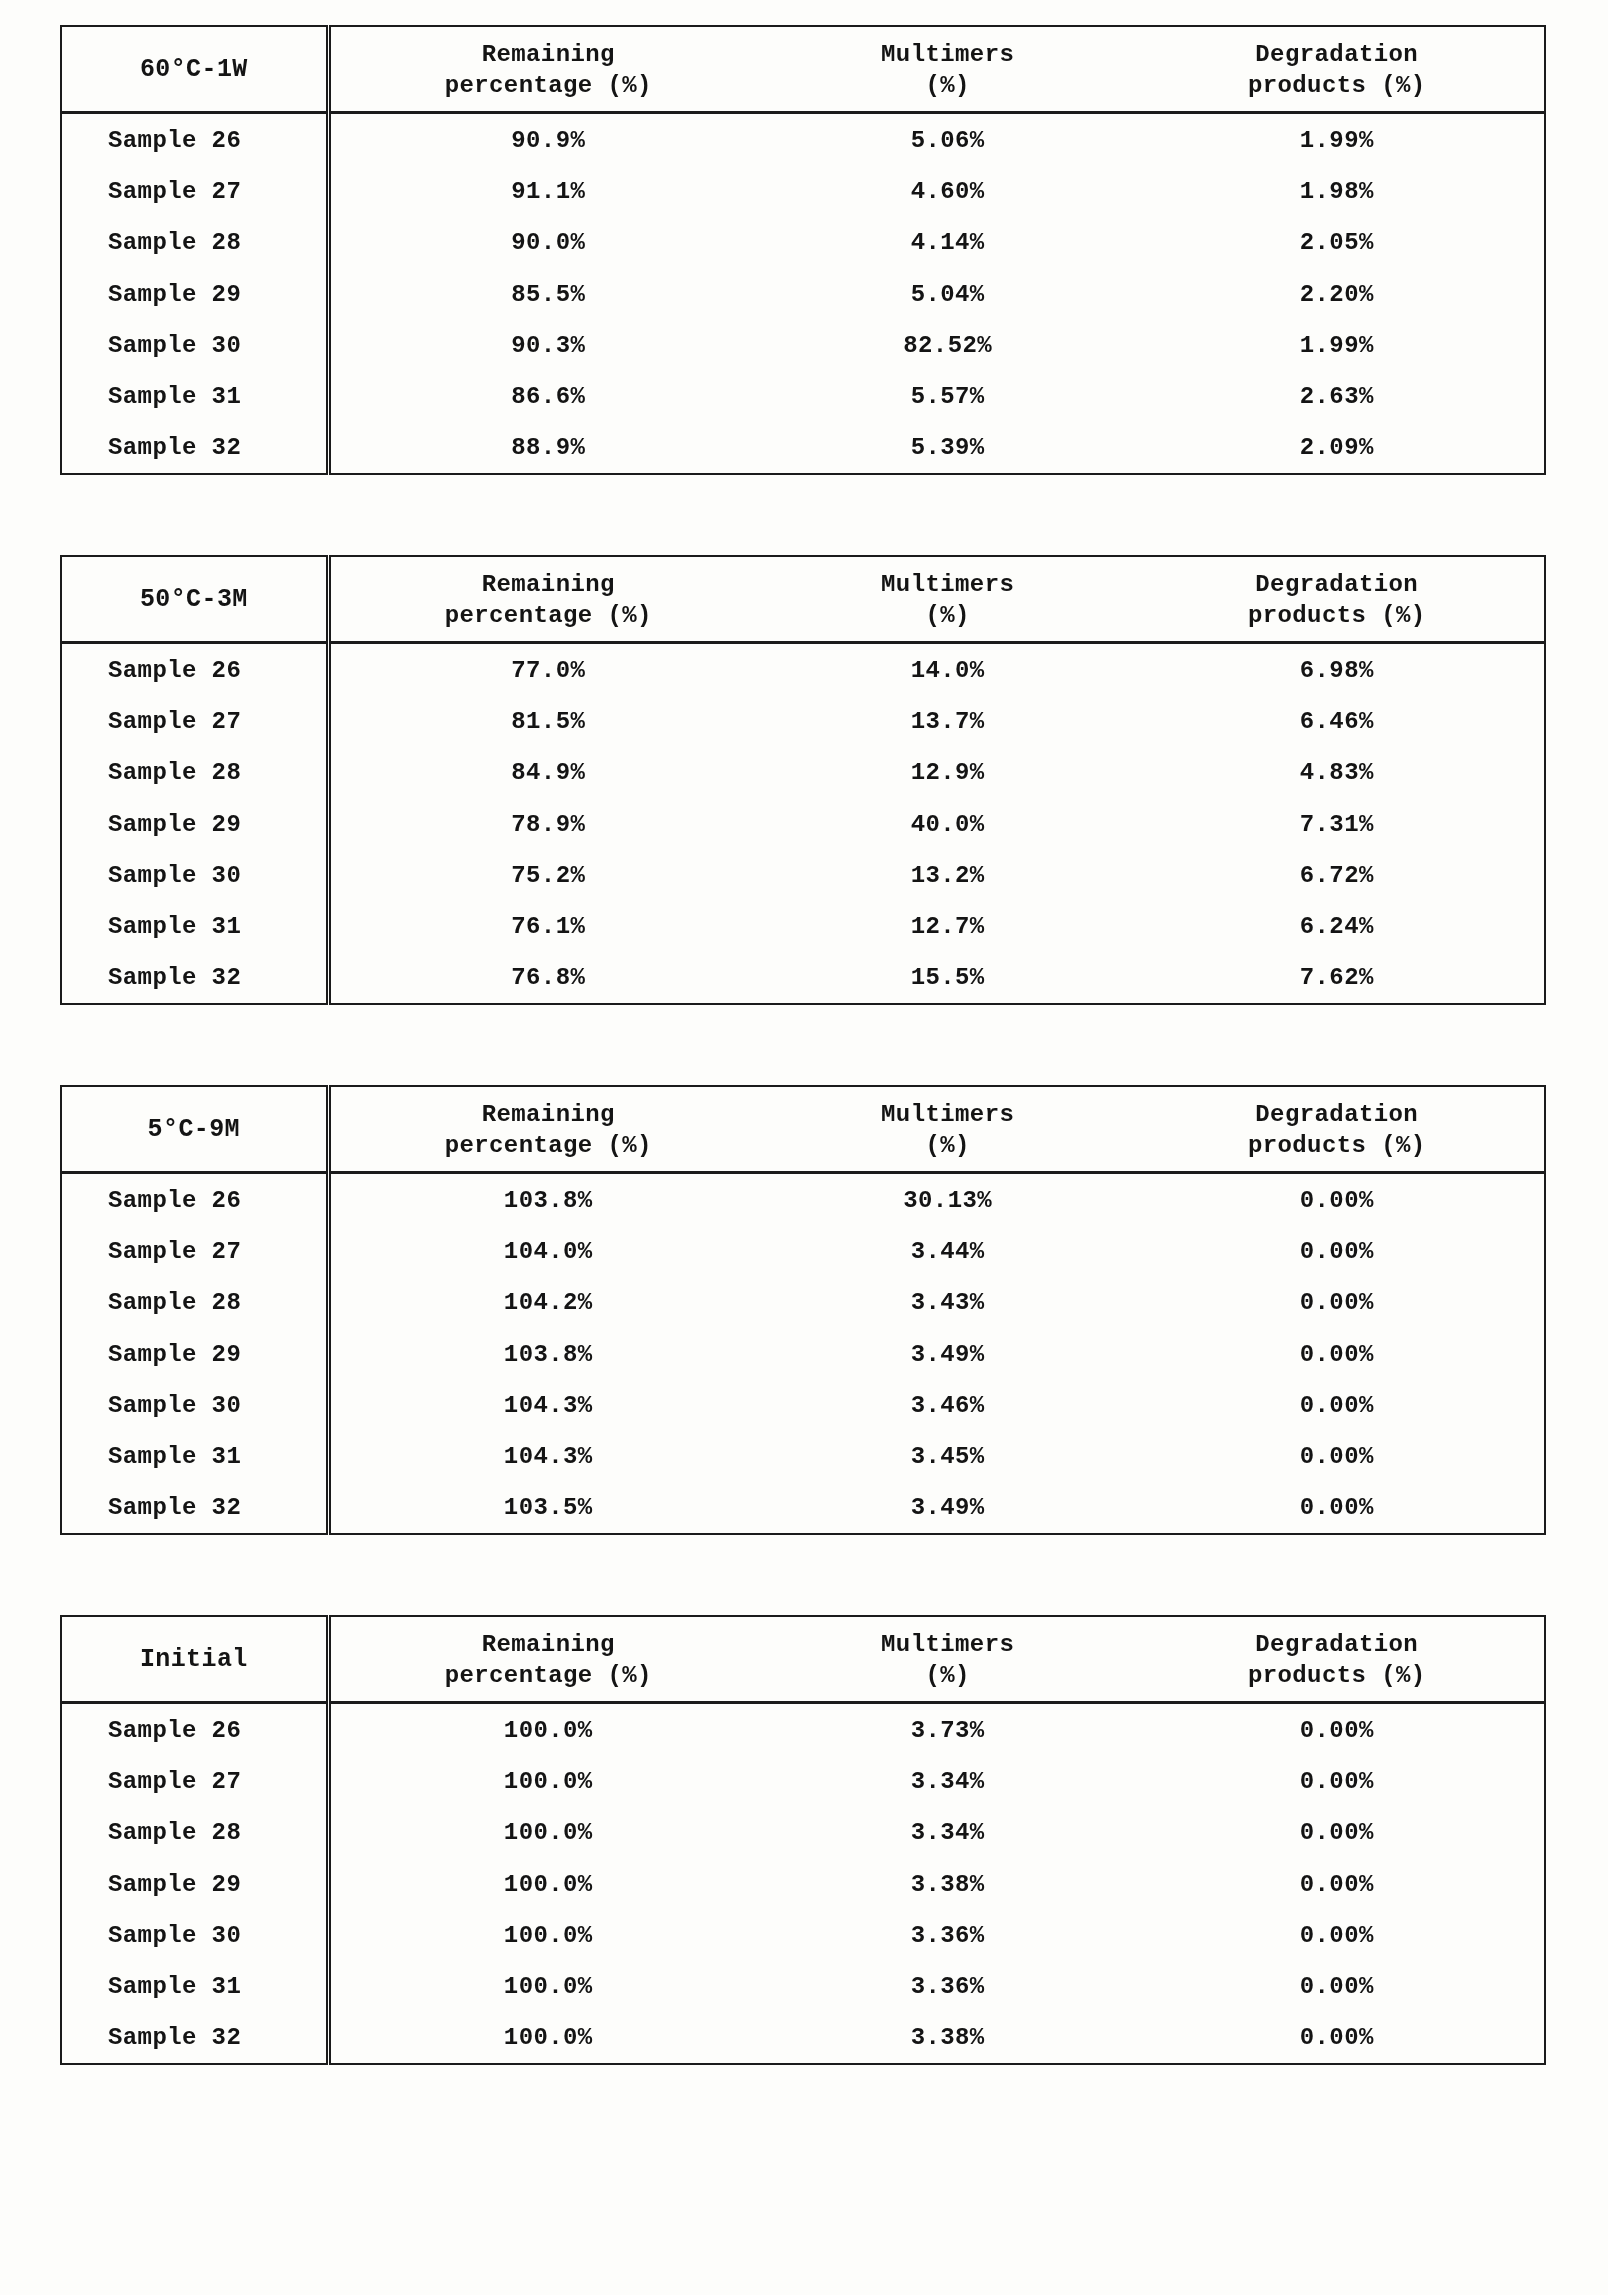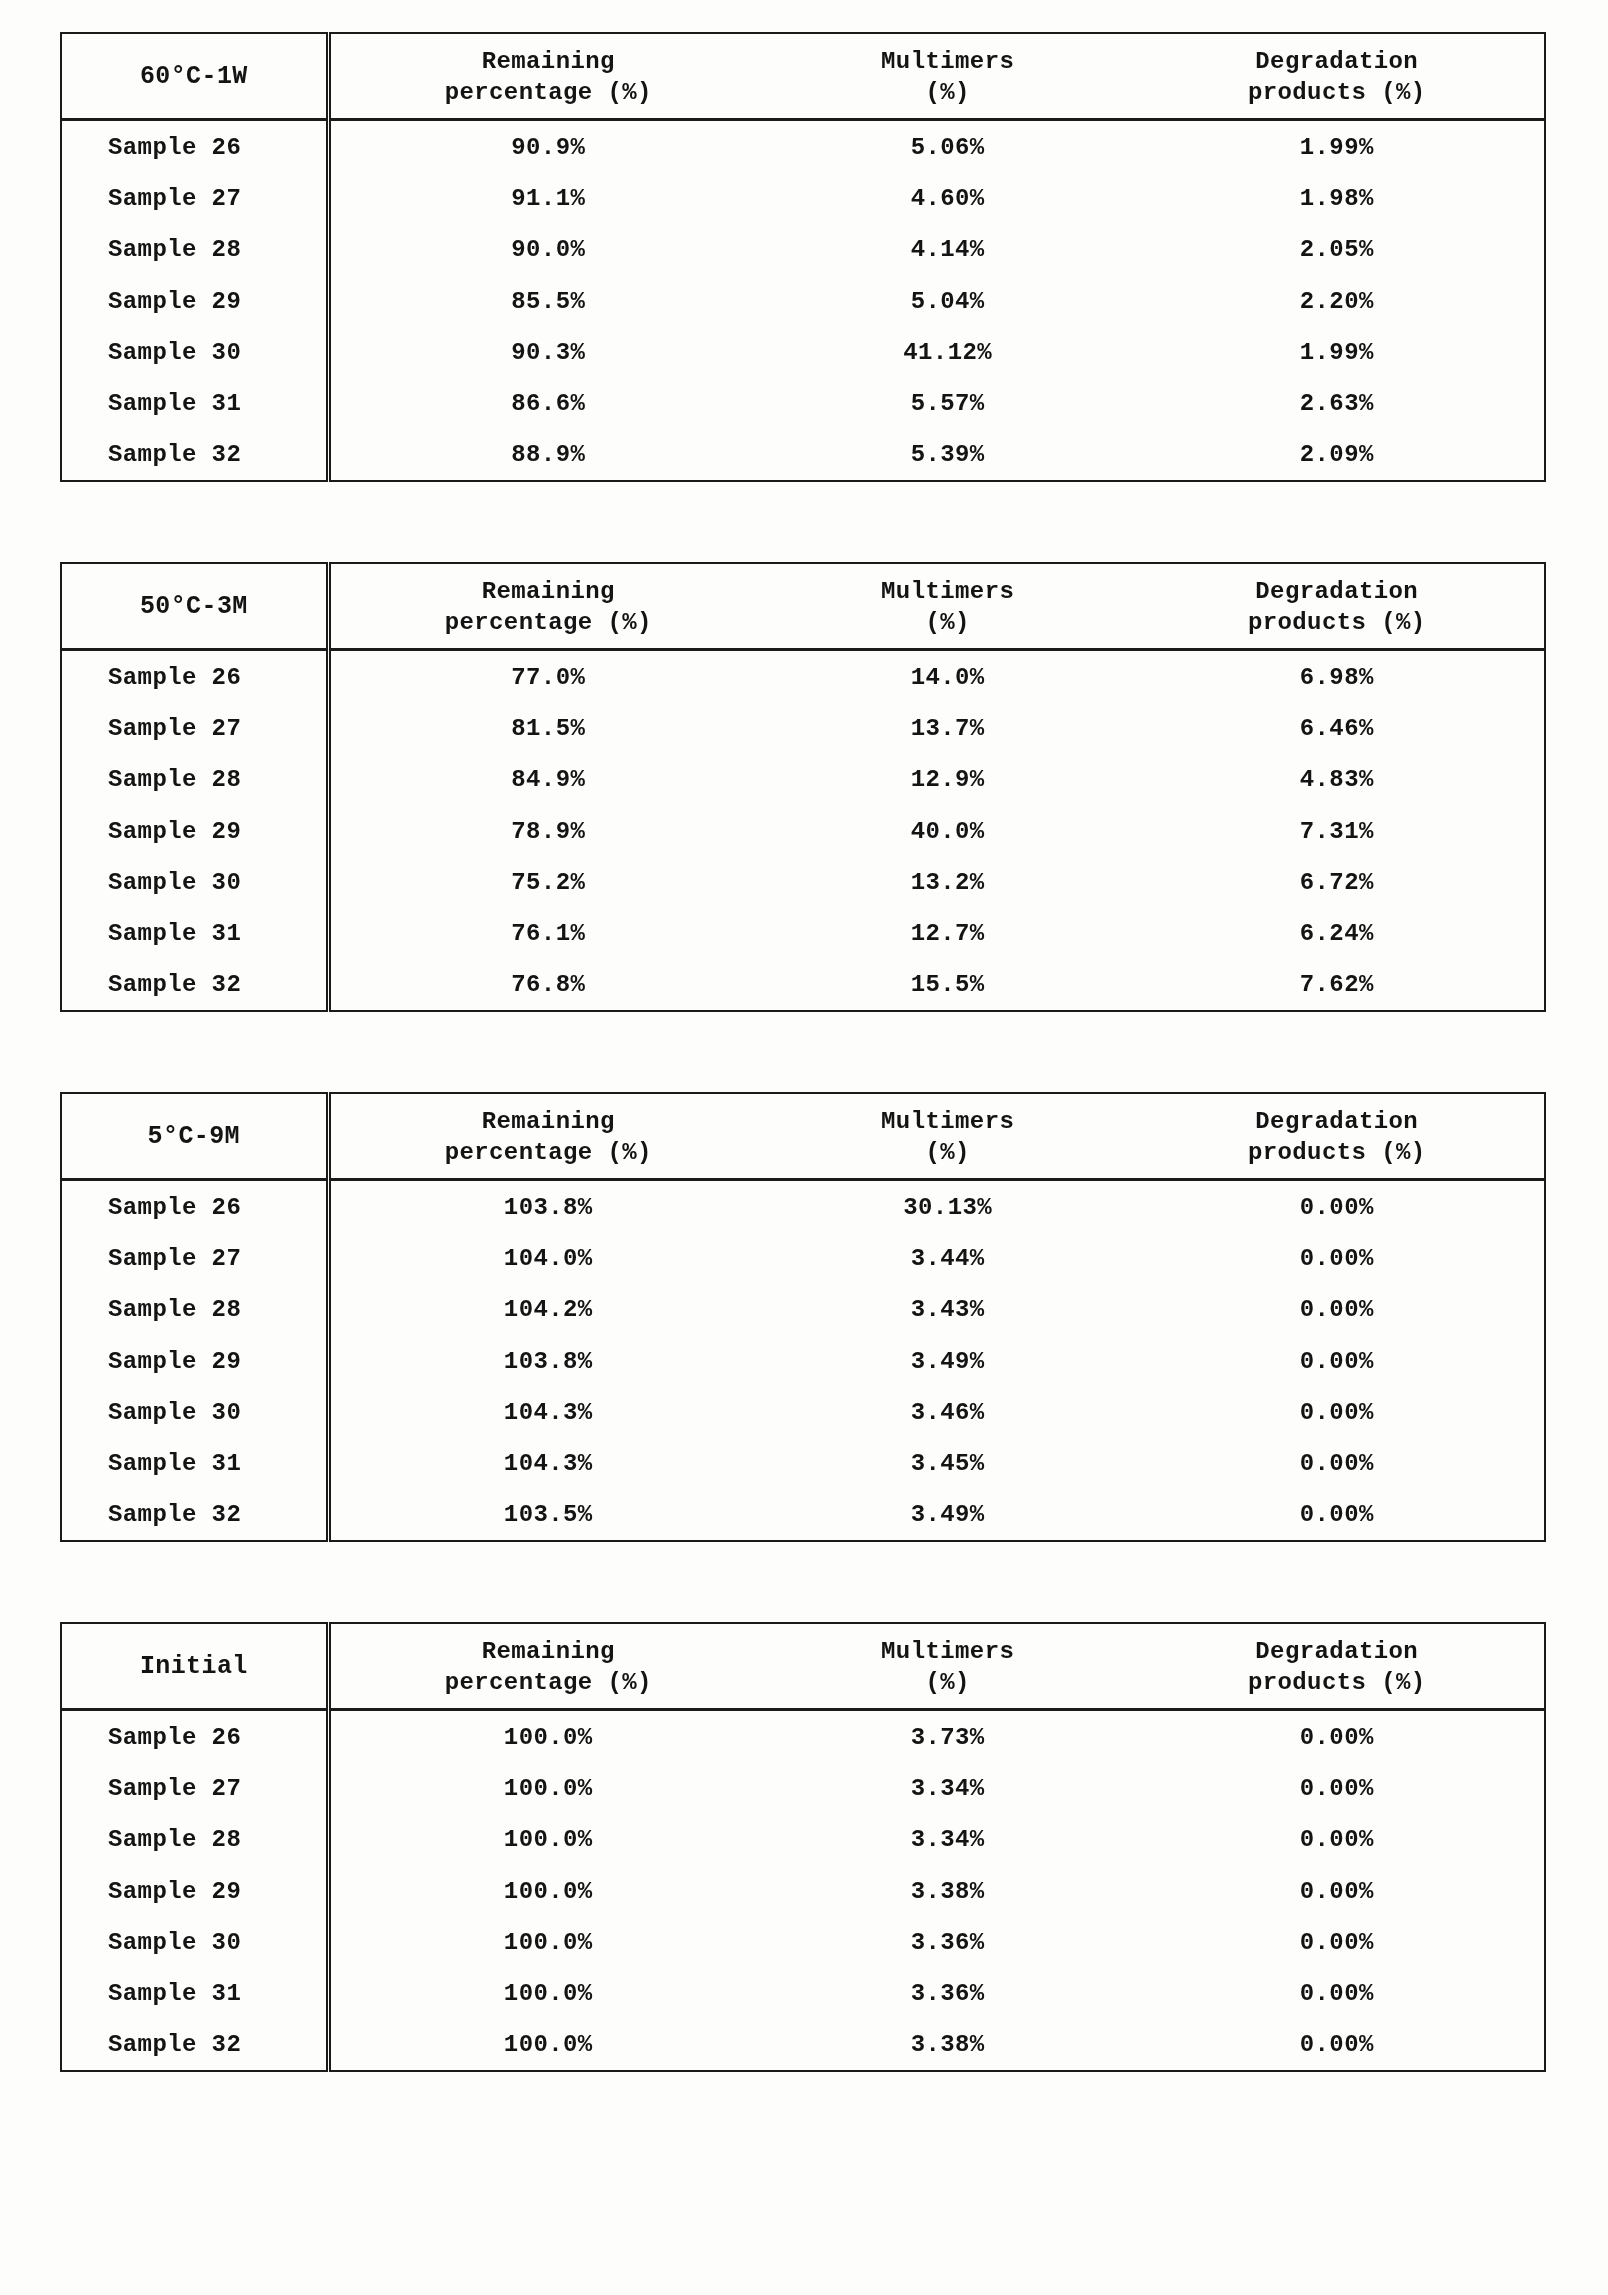--- a/index.html
+++ b/index.html
@@ -27,21 +27,20 @@
     margin: 15px 0 17px 1.7px;
   }
 
   table.data-table {
     width: 1486px;
     border-collapse: collapse;
     border: 2.5px solid #1b1b1b;
     table-layout: fixed;
     margin-bottom: 80px;
     background: #fdfdfb;
-    margin-top: 7px;
   }
 
   table.data-table:last-child { margin-bottom: 34px; }
 
   col.c-cond   { width: 18%; }
   col.c-remain { width: 29.5%; }
   col.c-multi  { width: 24.5%; }
   col.c-degr   { width: 28%; }
 
   th, td {
@@ -128,21 +127,21 @@
       </tr>
       <tr>
         <td class="label-cell">Sample 29</td>
         <td class="value-cell">85.5%</td>
         <td class="value-cell">5.04%</td>
         <td class="value-cell">2.20%</td>
       </tr>
       <tr>
         <td class="label-cell">Sample 30</td>
         <td class="value-cell">90.3%</td>
-        <td class="value-cell">41.12%</td>
+        <td class="value-cell">82.52%</td>
         <td class="value-cell">1.99%</td>
       </tr>
       <tr>
         <td class="label-cell">Sample 31</td>
         <td class="value-cell">86.6%</td>
         <td class="value-cell">5.57%</td>
         <td class="value-cell">2.63%</td>
       </tr>
       <tr>
         <td class="label-cell">Sample 32</td>

